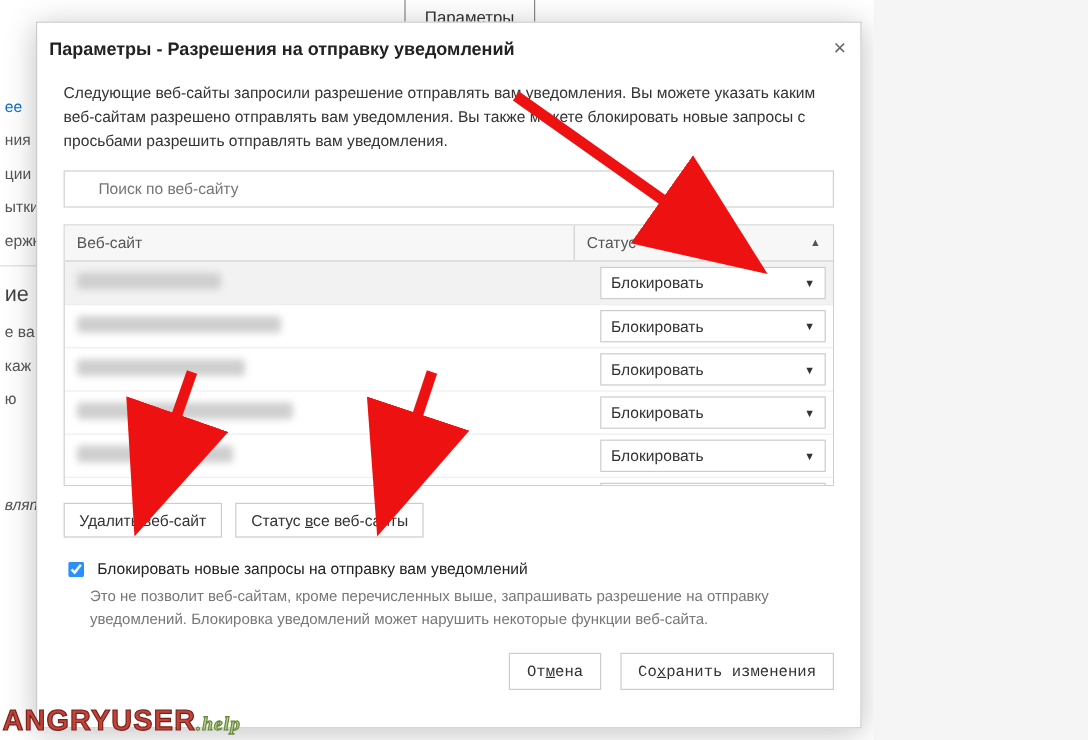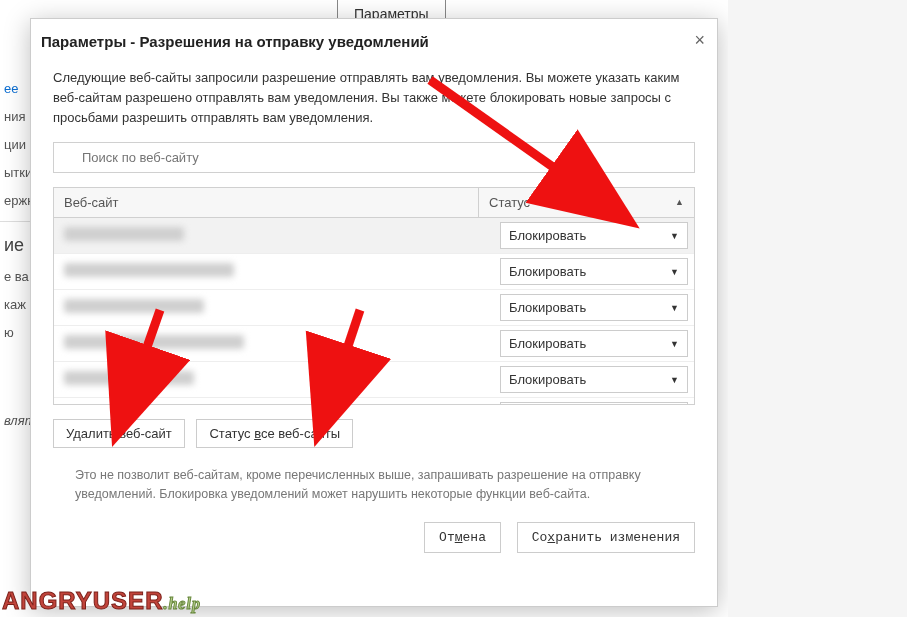--- a/index.html
+++ b/index.html
@@ -156,20 +156,24 @@
           </div>
       </div>
 
       <div class="rowbtns">
         <span class="btn">Удалить веб-сайт</span>
         <span class="btn">
           <span>Статус </span><u class="ak">в</u><span>се веб-сайты</span>
         </span>
       </div>
 
+      <div class="chkrow">
+        <input type="checkbox" checked="" style="">
+        <span class="chklabel">Блокировать новые запросы на отправку вам уведомлений</span>
+      </div>
       <div class="chkhelp">Это не позволит веб-сайтам, кроме перечисленных выше, запрашивать разрешение на отправку уведомлений. Блокировка уведомлений может нарушить некоторые функции веб-сайта.</div>
 
     </div>
     <div class="ftr">
       <span class="btn">
         <span>От</span><u class="ak">м</u><span>ена</span>
       </span>
       <span class="btn">
         <span>Со</span><u class="ak">х</u><span>ранить изменения</span>
       </span>

